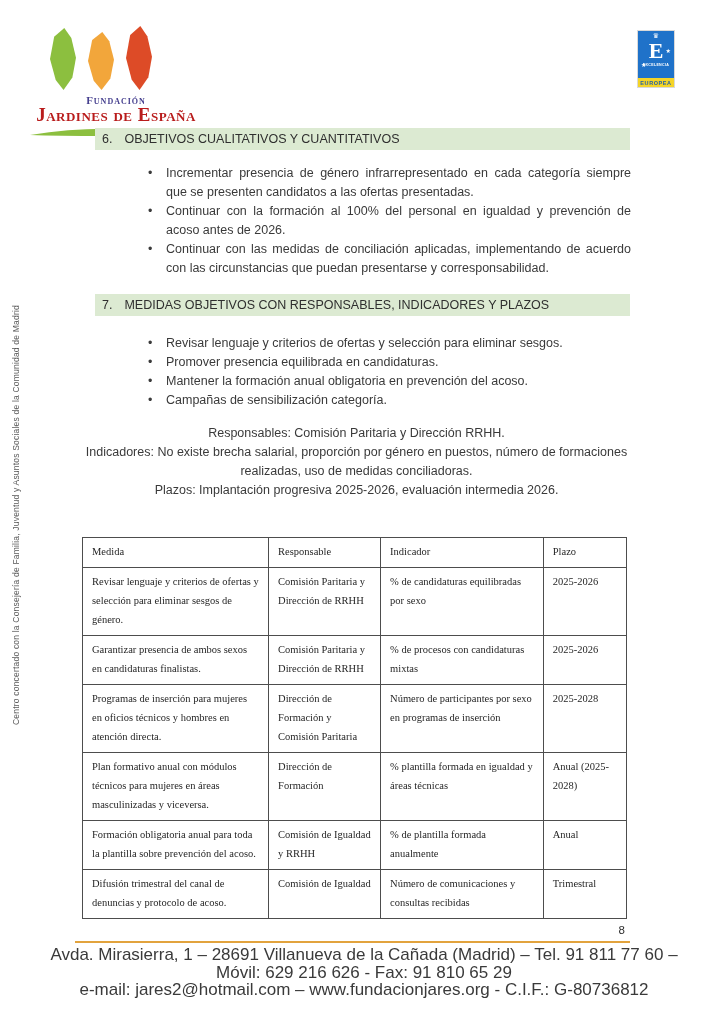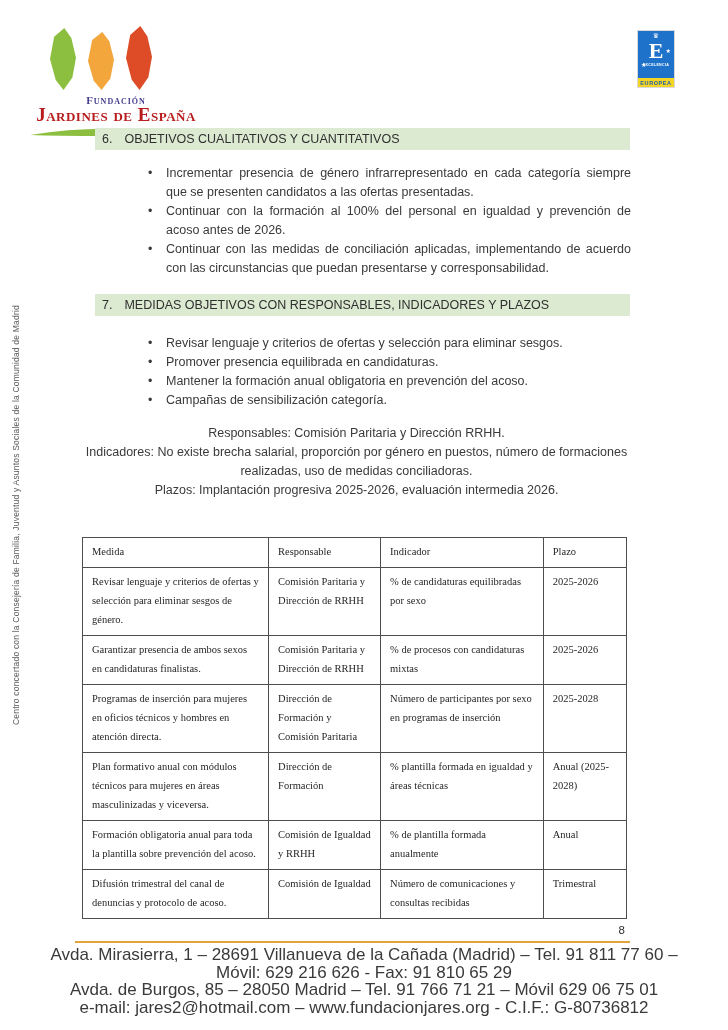--- a/index.html
+++ b/index.html
@@ -256,16 +256,15 @@
       </tr>
     </tbody>
 </table>
 
 <div class="page-number">8</div>
 <div class="gold-rule" style="background: rgb(226, 163, 61);"></div>
 <div class="footer">
 
     <div class="fline">Avda. Mirasierra, 1 – 28691 Villanueva de la Cañada (Madrid) – Tel. 91 811 77 60 – Móvil: 629 216 626 - Fax: 91 810 65 29</div>
 
-    <div class="fline">Avda. de Burgos, 85 – 28050 Madrid – Tel. 91 766 71 21 – Móvil 629 06 75 01</div>
 
     <div class="fline">e-mail: jares2@hotmail.com – www.fundacionjares.org - C.I.F.: G-80736812</div>
   </div>
 
 </body></html>

